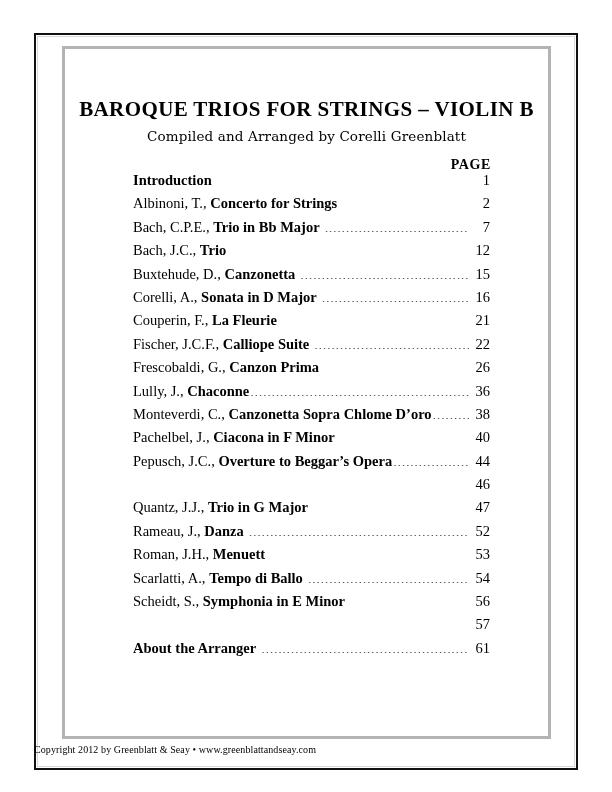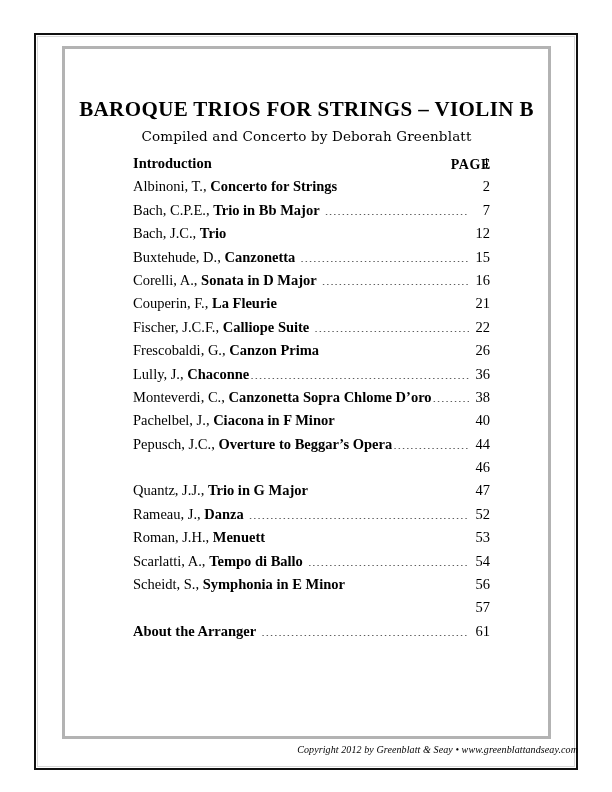--- a/index.html
+++ b/index.html
@@ -94,21 +94,21 @@
     text-align: right;
     font-size: 14px;
     font-weight: bold;
     letter-spacing: 0.6px;
   }
 
   
   #toc {
     position: absolute;
     left: 133px;
-    top: 152px;
+    top: 169px;
     width: 357px;
   }
   .toc-row {
     display: flex;
     align-items: baseline;
     font-size: 14.5px;
     line-height: 23.4px;
     height: 23.4px;
     white-space: nowrap;
   }
@@ -149,38 +149,37 @@
   }
   
   .lead-gap { padding-right: 4px; }
 
   
   #footer {
     position: absolute;
     left: 34px;
     top: 744px;
     width: 544px;
-    text-align: right;
+    text-align: left;
     font-size: 10px;
     letter-spacing: 0.1px;
-    font-style: italic;
   }
 </style>
 </head>
 <body>
 
 <div id="page">
 
   <div id="outer-frame"></div>
   <div id="outer-frame-inner-hairline"></div>
   <div id="inner-frame"></div>
 
   <div id="heading-block">
     <div id="doc-title">BAROQUE TRIOS FOR STRINGS – VIOLIN B</div>
-    <div id="doc-subtitle">Compiled and Concerto by Deborah Greenblatt</div>
+    <div id="doc-subtitle">Compiled and Arranged by Corelli Greenblatt</div>
   </div>
 
   <div id="page-col-label">PAGE</div>
 
   <div id="toc">
       <div class="toc-row bold-entry">
         <span class="toc-label lead-gap"><span class="toc-plain-bold">Introduction</span></span>
         <span class="toc-leader"></span>
         <span class="toc-page">1</span>
       </div>

